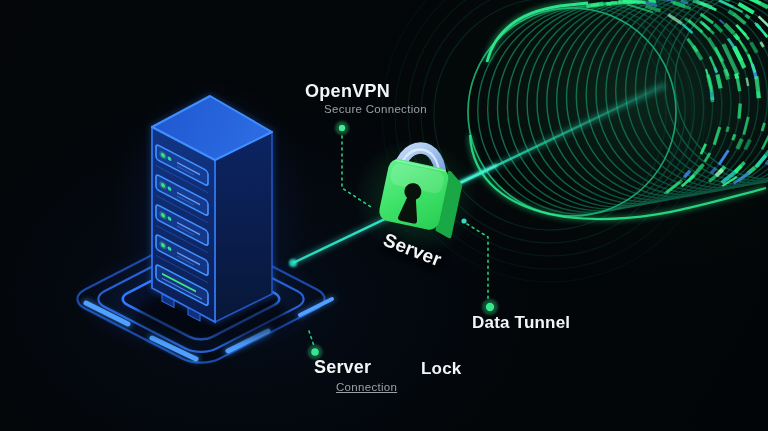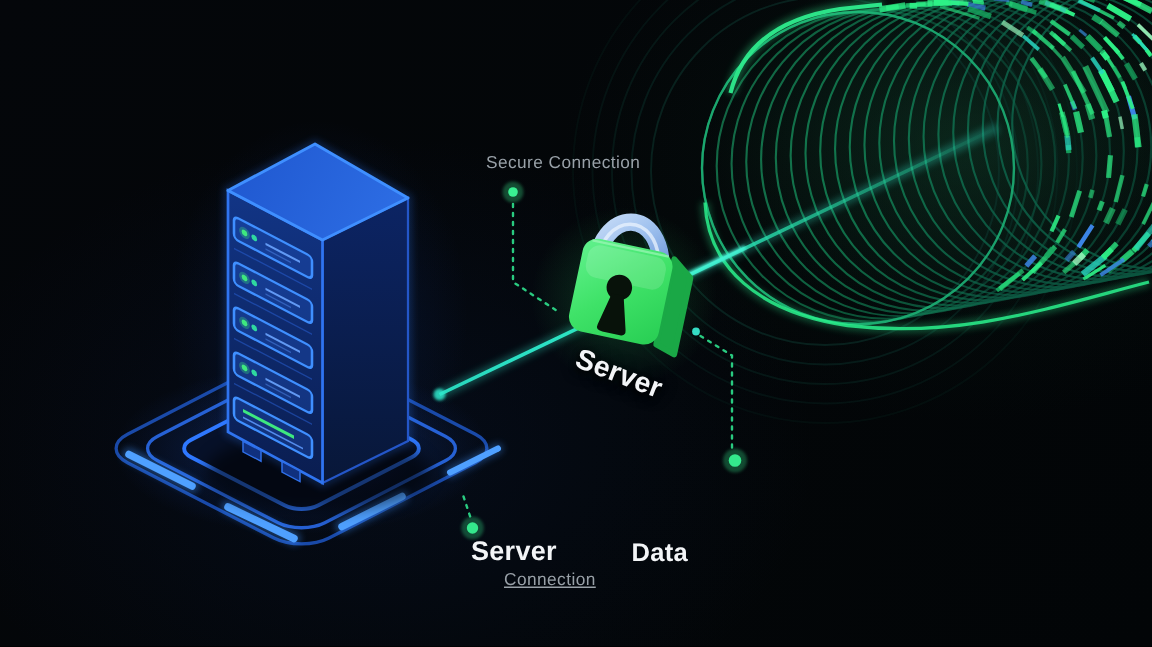--- a/index.html
+++ b/index.html
@@ -450,18 +450,20 @@
     <circle cx="342" cy="128" r="7" fill="#3af092" opacity="0.3" filter="url(#blur1)"></circle>
     <circle cx="342" cy="128" r="3.2" fill="#3af092"></circle>
     <circle cx="464" cy="221" r="2.6" fill="#35dcc4"></circle>
     <circle cx="490" cy="307" r="8" fill="#34e88c" opacity="0.3" filter="url(#blur1)"></circle>
     <circle cx="490" cy="307" r="4.2" fill="#34e88c"></circle>
     <circle cx="315" cy="352" r="7.5" fill="#34e88c" opacity="0.3" filter="url(#blur1)"></circle>
     <circle cx="315" cy="352" r="3.8" fill="#34e88c"></circle>
   </g>
 </svg>
 
+  <div class="lbl lbl-title openvpn-title">OpenVPN</div>
   <div class="lbl lbl-sub openvpn-sub">Secure Connection</div>
   <div class="lbl lbl-title server-center">Server</div>
-  <div class="lbl lbl-title lock">Data</div>
+  <div class="lbl lbl-title data-tunnel">Data Tunnel</div>
+  <div class="lbl lbl-title lock">Lock</div>
   <div class="lbl lbl-title server-bottom">Server</div>
   <div class="lbl lbl-sub server-bottom-sub">Connection</div>
 </div>
 
 </body></html>

